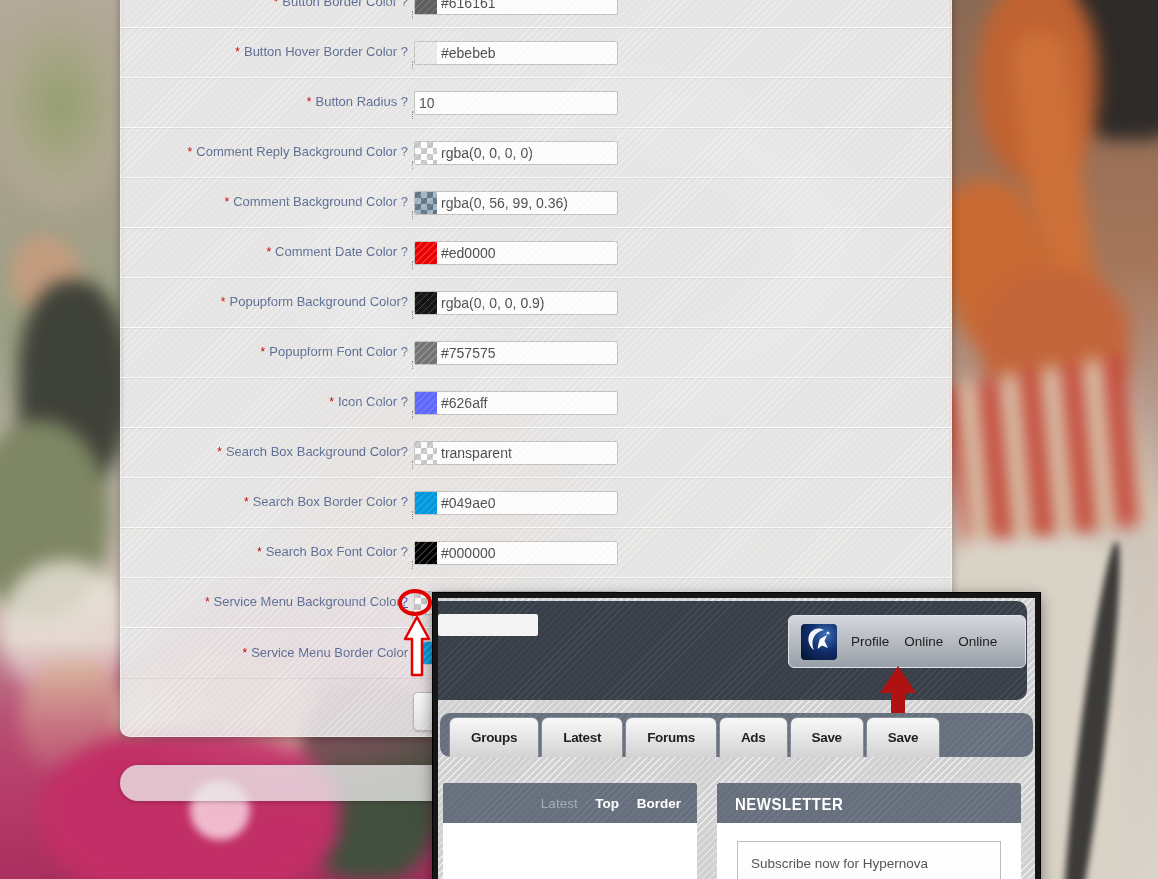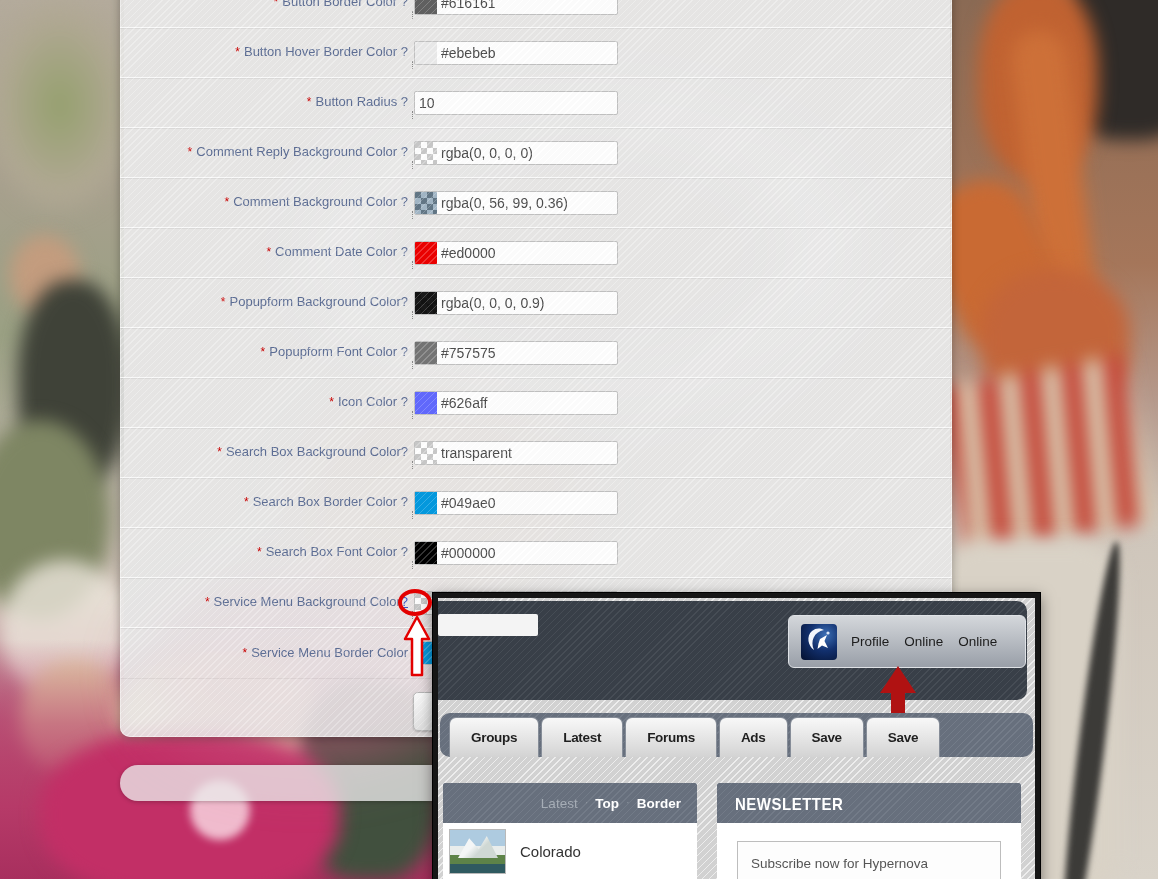--- a/index.html
+++ b/index.html
@@ -302,24 +302,20 @@
     <div class="pv-panel panel-left">
       <div class="pv-panel-hd">
         <div class="lt-tabs">
           <span class="lt-dim">Latest</span>
           <span class="lt-sep">·</span>
           <span class="lt-on">Top</span>
           <span class="lt-sep">·</span>
           <span class="lt-on">Border</span>
         </div>
       </div>
-      <div class="pv-item">
-        <div class="thumb"></div>
-        <div class="pv-item-label">Colorado</div>
-      </div>
     </div>
 
     <div class="pv-panel panel-right">
       <div class="pv-panel-hd">
         <span class="nl-title">NEWSLETTER</span>
       </div>
       <div class="nl-box">Subscribe now for Hypernova newsletter to receive news and updates, photos of top rated</div>
     </div>
 
   </div>

